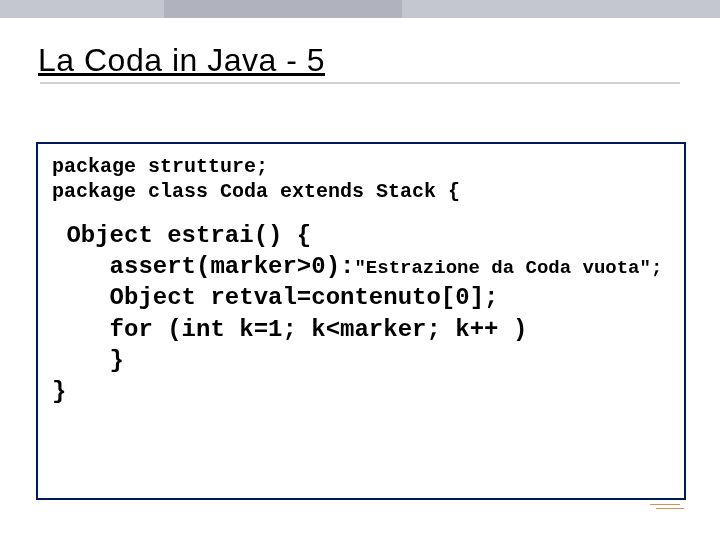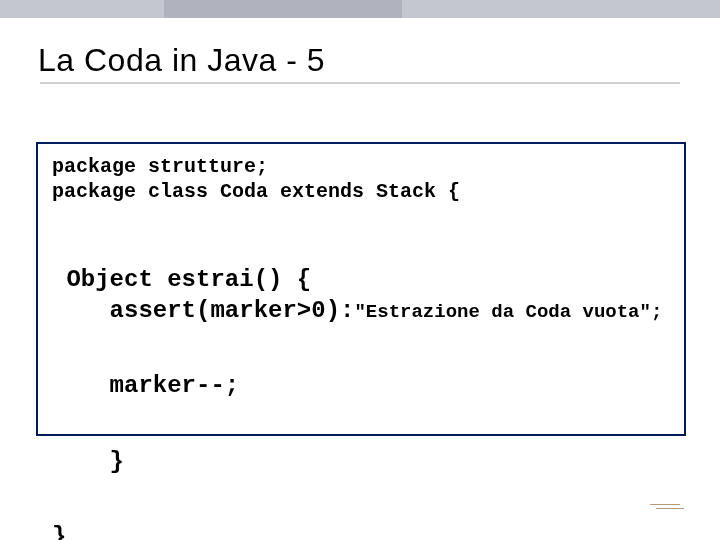--- a/index.html
+++ b/index.html
@@ -25,54 +25,54 @@
     height: 18px;
     background: #b0b2be;
   }
   .title {
     font-family: Arial, sans-serif;
     font-size: 32px;
     color: #000;
     margin: 24px 0 0 38px;
     font-weight: normal;
     letter-spacing: 0.5px;
+    text-decoration: underline;
   }
   .title-underline {
     position: absolute;
     top: 82px;
     left: 0;
     width: 720px;
     height: 2px;
     background: linear-gradient(to right, transparent 0px, transparent 40px, #d0d0d0 40px, #d0d0d0 680px, transparent 680px);
   }
   .code-box {
     position: absolute;
     top: 142px;
     left: 36px;
     width: 650px;
-    height: 294px;
+    height: 358px;
     border: 2px solid #001a5c;
     background: #ffffff;
     padding: 10px 14px 10px 14px;
   }
   .code {
     font-family: "Courier New", monospace;
     color: #000;
     white-space: pre;
   }
   .small {
     font-size: 20px;
     line-height: 1.25;
     font-weight: bold;
   }
   .big {
     font-size: 24px;
     line-height: 1.3;
     font-weight: bold;
-    margin-top: 44px;
   }
   .msg {
     font-size: 19px;
     font-weight: bold;
   }
   .gap {
     height: 16px;
   }
   .corner-deco {
     position: absolute;
@@ -107,21 +107,22 @@
 
 <h1 class="title">La Coda in Java - 5</h1>
 <div class="title-underline"></div>
 
 <div class="code-box">
   <div class="code small">package strutture;</div>
   <div class="code small">package class Coda extends Stack {</div>
   <div class="gap"></div>
   <div class="code big"> Object estrai() {</div>
   <div><span class="code big">    assert(marker&gt;0):</span><span class="code msg">"Estrazione da Coda vuota";</span></div>
-  <div class="code big">    marker--;</div>
+  <div class="code big">    Object retval=contenuto[0];</div>
+  <div class="code big">    for (int k=1; k&lt;marker; k++ )</div>
   <div class="code big">    }</div>
   <div class="code big">}</div>
 </div>
 
 <div class="corner-deco">
   <div class="line1"></div>
   <div class="line2"></div>
 </div>
 
 </body></html>

